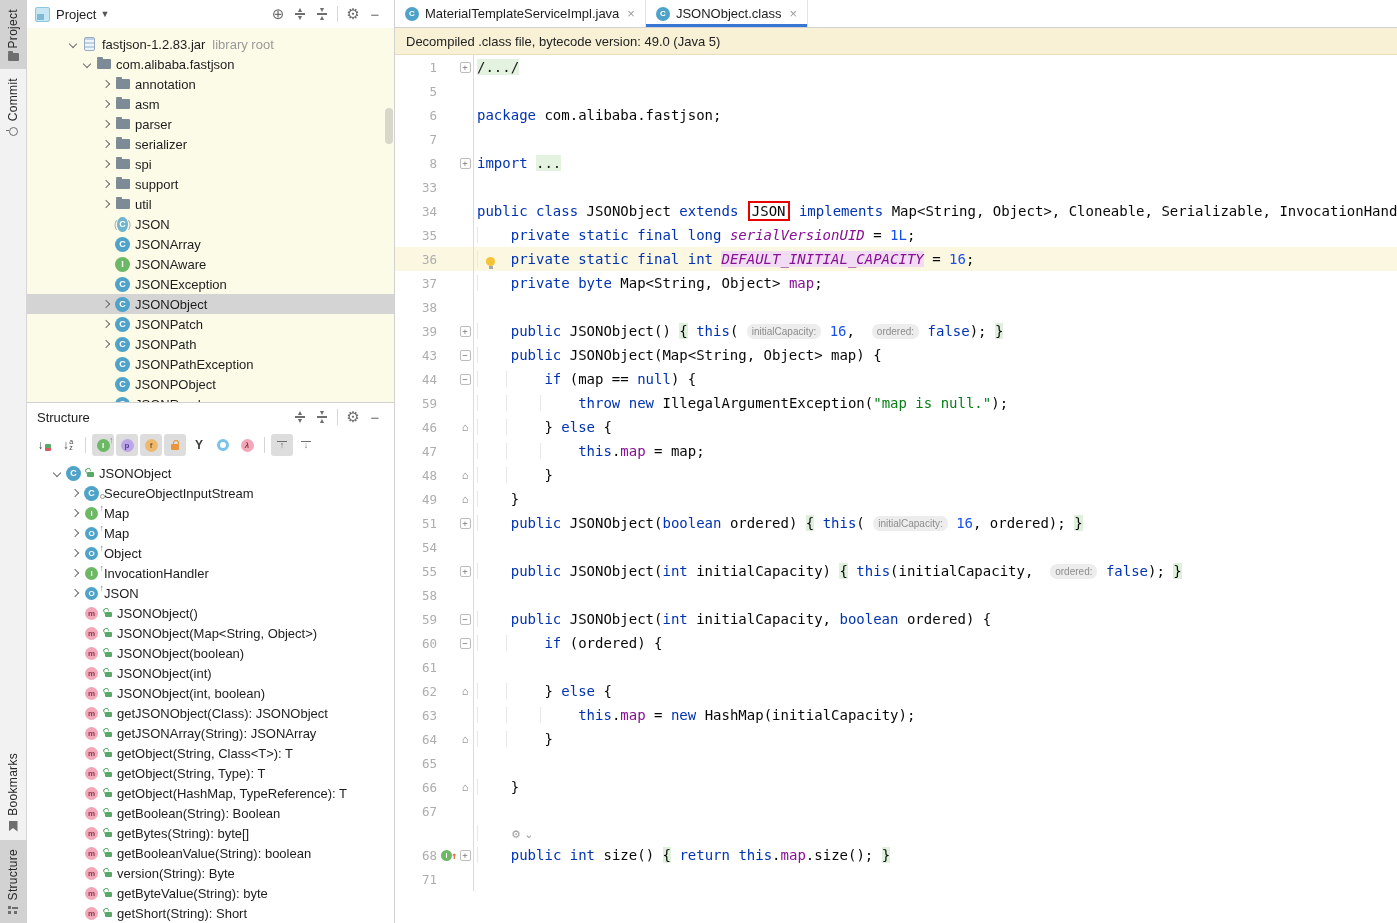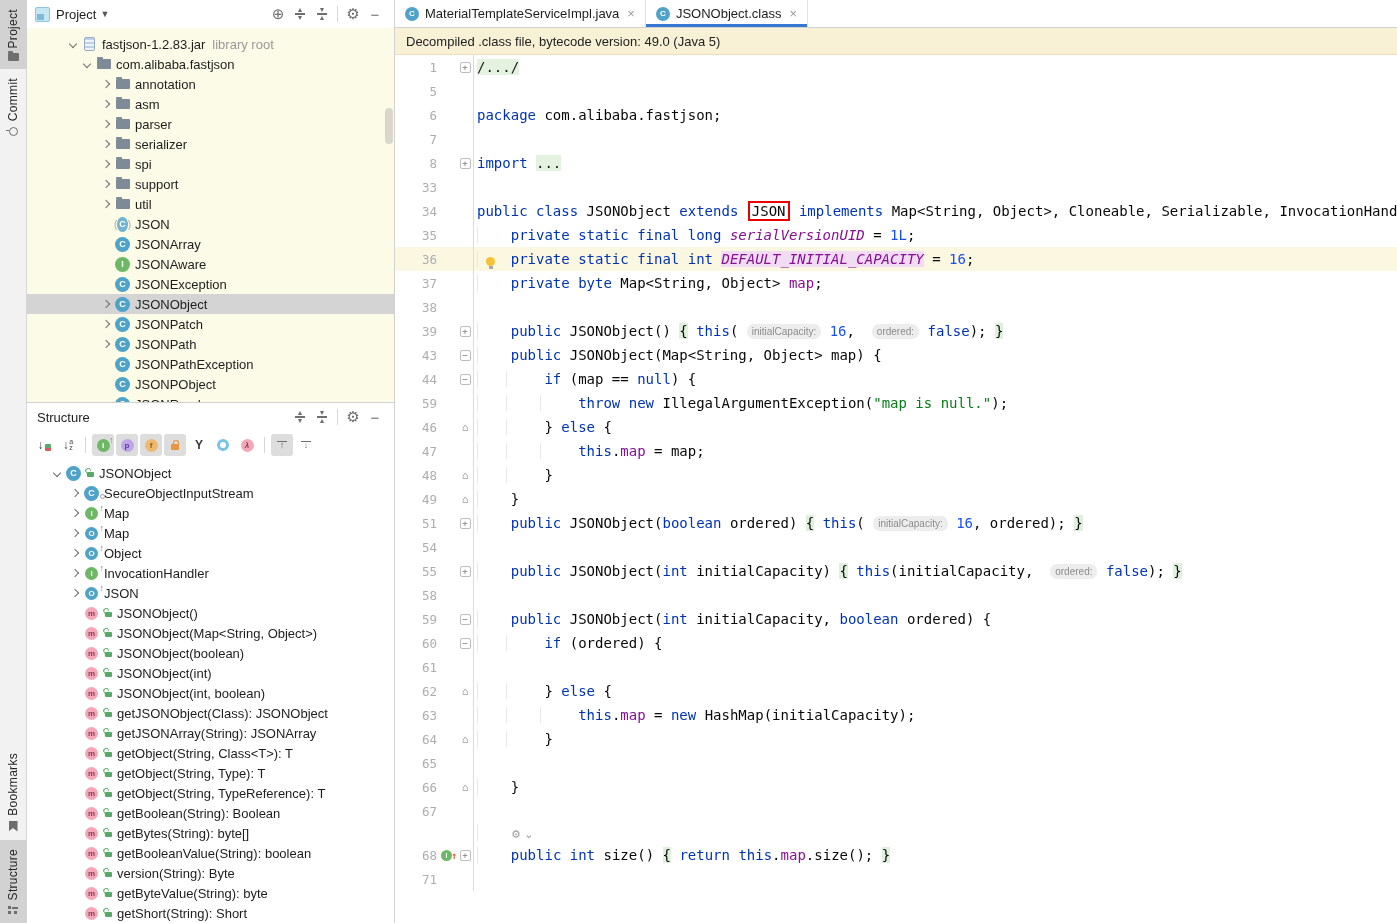--- a/index.html
+++ b/index.html
@@ -544,21 +544,21 @@
             </span>
             <span class="lock-open"></span>
             <span class="tlabel">getObject(String, Type): T</span>
           </div>
           <div class="trow" style="padding-left: 40px;">
             <span class="chevslot"></span>
             <span class="ticon">
               <span class="ci method sm">m</span>
             </span>
             <span class="lock-open"></span>
-            <span class="tlabel">getObject(String, TypeReference): T</span>
+            <span class="tlabel">getObject(HashMap, TypeReference): T</span>
           </div>
           <div class="trow" style="padding-left: 40px;">
             <span class="chevslot"></span>
             <span class="ticon">
               <span class="ci method sm">m</span>
             </span>
             <span class="lock-open"></span>
             <span class="tlabel">getBoolean(String): Boolean</span>
           </div>
           <div class="trow" style="padding-left: 40px;">

